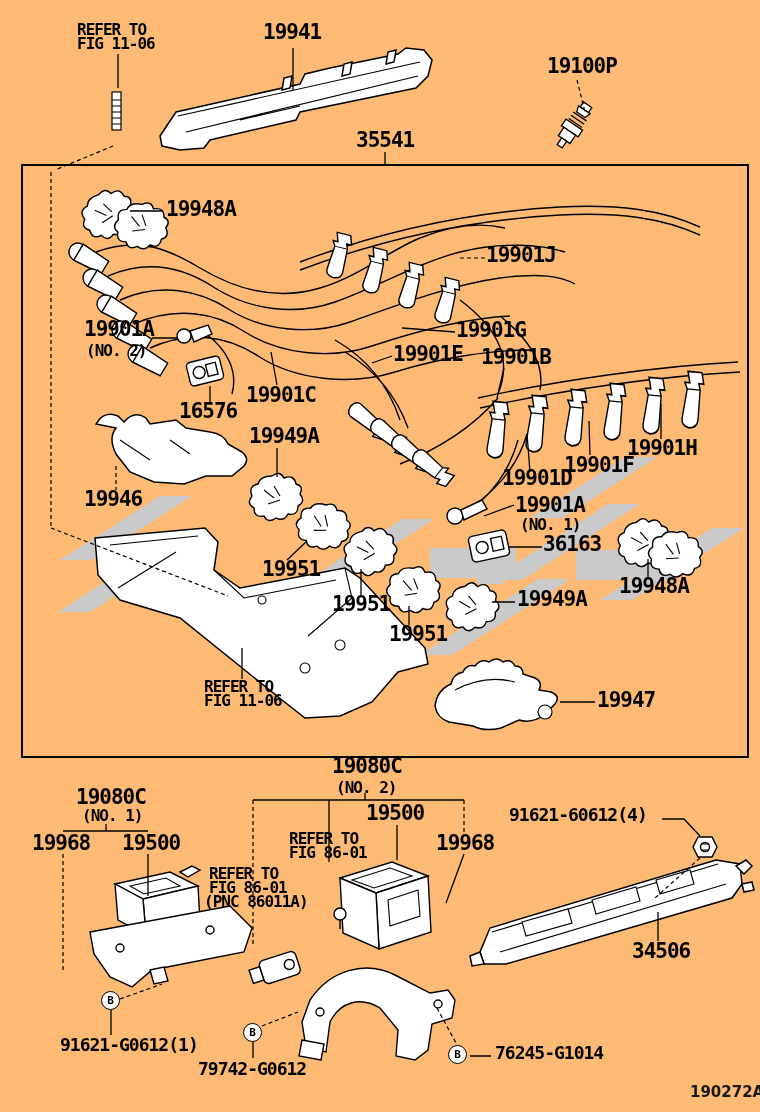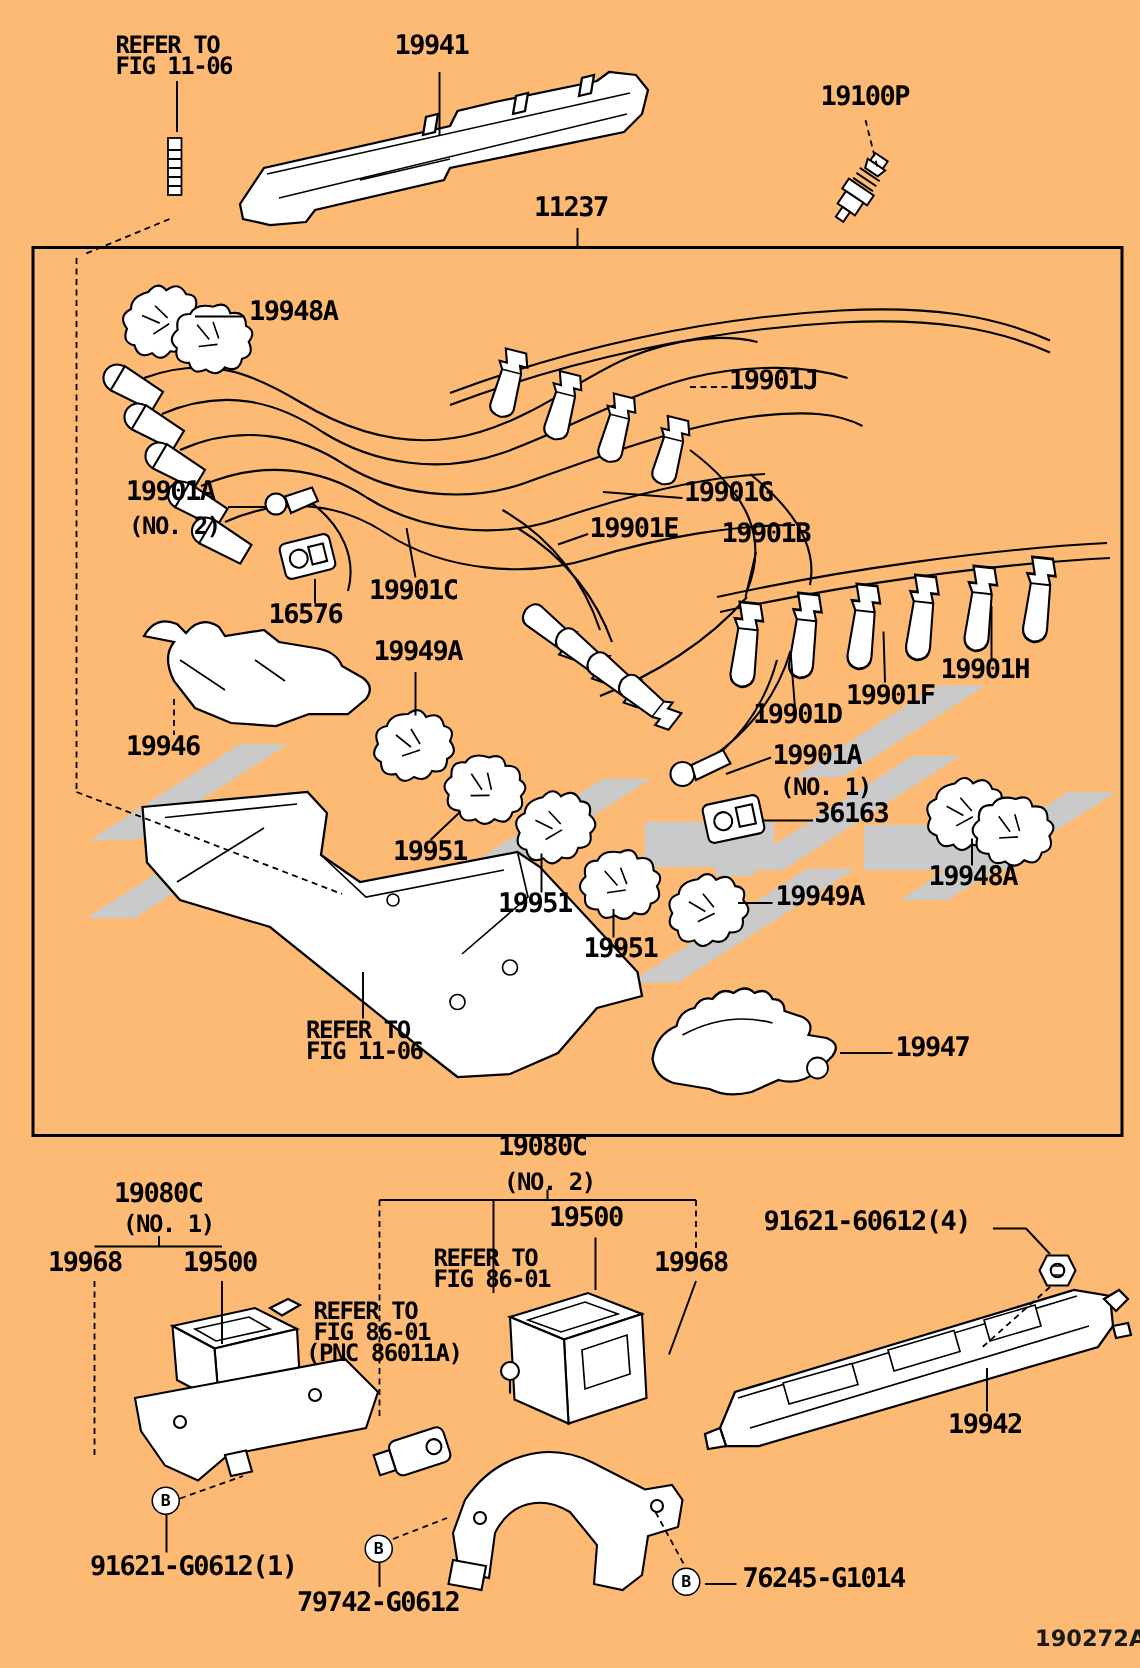--- a/index.html
+++ b/index.html
@@ -1,21 +1,21 @@
 <!DOCTYPE html>
 <html><head>
 <meta charset="utf-8">
 <style>
   html,body{margin:0;padding:0;background:#fff;}
   .stage{position:relative;width:760px;height:1112px;background:#fdba74;overflow:hidden;
          font-family:"DejaVu Sans Mono","Liberation Mono",monospace;}
   svg{position:absolute;left:0;top:0;}
   .lbl{position:absolute;color:#000;font-weight:bold;line-height:1;white-space:nowrap;
        letter-spacing:-1px;}
-  .lg{font-size:18px;}
+  .lg{font-size:21px;}
   .md{font-size:18px;}
   .sm{font-size:16px;letter-spacing:-1px;}
   .code{position:absolute;font-family:"DejaVu Sans","Liberation Sans",sans-serif;
         font-size:15px;font-weight:600;color:#1a1a1a;letter-spacing:0;}
   .bmark{position:absolute;width:17px;height:17px;border:1.6px solid #000;border-radius:50%;
          font-size:11px;font-weight:bold;display:flex;align-items:center;justify-content:center;
          color:#000;background:#fff;}
 </style>
 </head>
 <body>
@@ -238,21 +238,21 @@
              M700,858 L655,898
              M120,999 L162,984  M262,1026 L298,1012
              M437,1008 L456,1043"></path>
   </g>
 </svg>
 
 <div class="lbl sm" style="left:77px;top:22px">REFER TO</div>
 <div class="lbl sm" style="left:77px;top:36px">FIG 11-06</div>
 <div class="lbl lg" style="left:263px;top:22px">19941</div>
 <div class="lbl lg" style="left:547px;top:56px">19100P</div>
-<div class="lbl lg" style="left:356px;top:130px">11237</div>
+<div class="lbl lg" style="left:356px;top:130px">35541</div>
 
 <div class="lbl lg" style="left:166px;top:199px">19948A</div>
 <div class="lbl lg" style="left:486px;top:245px">19901J</div>
 <div class="lbl lg" style="left:84px;top:319px">19901A</div>
 <div class="lbl sm" style="left:86px;top:343px">(NO. 2)</div>
 <div class="lbl lg" style="left:456px;top:320px">19901G</div>
 <div class="lbl lg" style="left:393px;top:344px">19901E</div>
 <div class="lbl lg" style="left:481px;top:347px">19901B</div>
 <div class="lbl lg" style="left:246px;top:385px">19901C</div>
 <div class="lbl lg" style="left:179px;top:401px">16576</div>
@@ -280,21 +280,21 @@
 <div class="lbl lg" style="left:32px;top:833px">19968</div>
 <div class="lbl lg" style="left:122px;top:833px">19500</div>
 <div class="lbl lg" style="left:366px;top:803px">19500</div>
 <div class="lbl lg" style="left:436px;top:833px">19968</div>
 <div class="lbl md" style="left:509px;top:806px">91621-60612(4)</div>
 <div class="lbl sm" style="left:289px;top:831px">REFER TO</div>
 <div class="lbl sm" style="left:289px;top:845px">FIG 86-01</div>
 <div class="lbl sm" style="left:209px;top:866px">REFER TO</div>
 <div class="lbl sm" style="left:209px;top:880px">FIG 86-01</div>
 <div class="lbl sm" style="left:204px;top:894px">(PNC 86011A)</div>
-<div class="lbl lg" style="left:632px;top:941px">19942</div>
+<div class="lbl lg" style="left:632px;top:941px">34506</div>
 <div class="lbl md" style="left:60px;top:1036px">91621-G0612(1)</div>
 <div class="lbl md" style="left:198px;top:1060px">79742-G0612</div>
 <div class="lbl md" style="left:495px;top:1044px">76245-G1014</div>
 
 <div class="bmark" style="left:101px;top:991px">B</div>
 <div class="bmark" style="left:243px;top:1023px">B</div>
 <div class="bmark" style="left:448px;top:1045px">B</div>
 
 <div class="code" style="left:690px;top:1083px">190272A</div>
 

